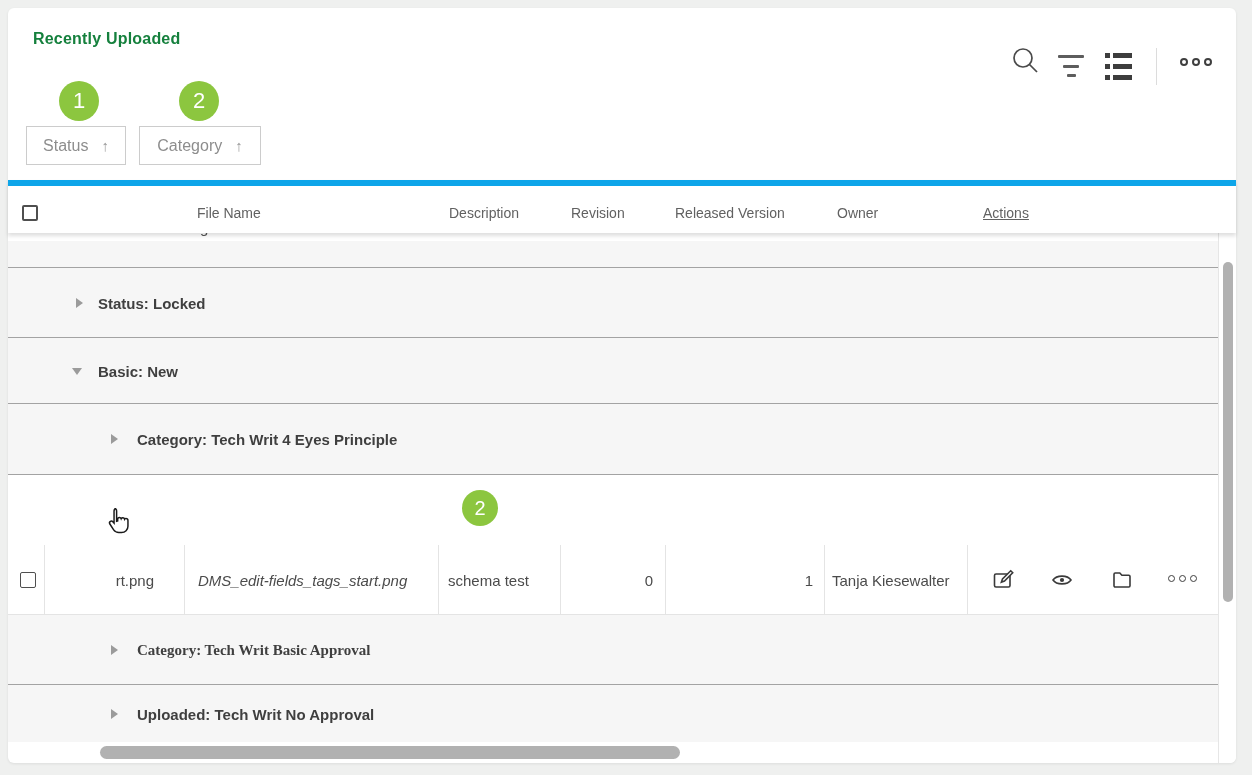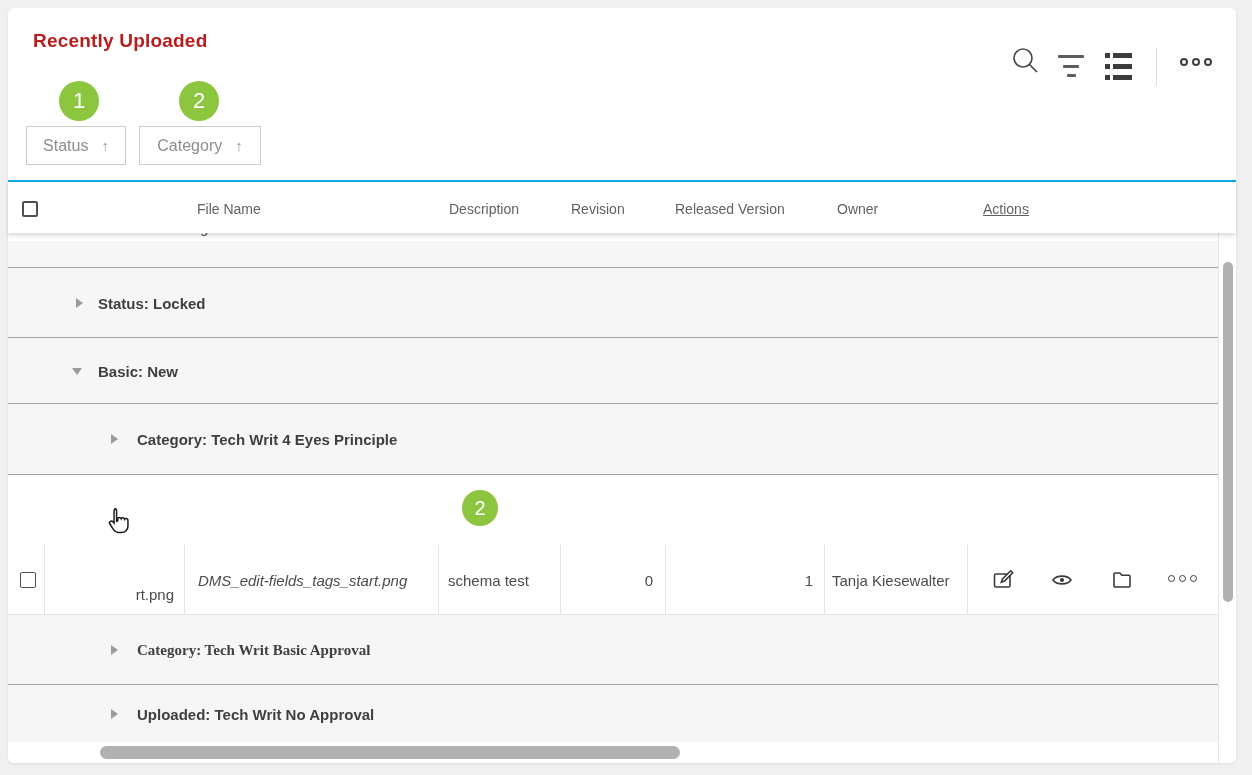--- a/index.html
+++ b/index.html
@@ -2,22 +2,22 @@
 <html><head>
 <meta charset="utf-8">
 <style>
   * { margin:0; padding:0; box-sizing:border-box; }
   html,body { width:1252px; height:775px; }
   body { background:#eff0ef; font-family:"Liberation Sans","DejaVu Sans",sans-serif; position:relative; overflow:hidden; }
 
   .card { position:absolute; left:8px; top:8px; width:1228px; height:755px;
           background:#ffffff; border-radius:6px; box-shadow:0 1px 3px rgba(0,0,0,.08); }
 
-  .page-title { position:absolute; left:25px; top:22px; font-size:19px; font-weight:700;
-                color:#b91c1c; letter-spacing:.2px; }
+  .page-title { position:absolute; left:25px; top:22px; font-size:16px; font-weight:700;
+                color:#15803d; letter-spacing:.2px; }
 
   .badge { position:absolute; border-radius:50%; background:#8CC63F; color:#fff;
            display:flex; align-items:center; justify-content:center; }
   .badge-lg { width:40px; height:40px; font-size:22px; }
   .badge-sm { width:36px; height:36px; font-size:20px; }
   .badge-status   { left:51px;  top:73px; }
   .badge-category { left:171px; top:73px; }
   .badge-group    { left:454px; top:482px; }
 
   .chip { position:absolute; top:118px; height:39px; border:1px solid #cccccc; background:#fff;
@@ -39,21 +39,21 @@
   .lv-row { position:absolute; left:0; width:28px; height:5px; }
   .lv-row .dot { position:absolute; left:0; top:0; width:5px; height:5px; background:#3d3d3d; }
   .lv-row .bar { position:absolute; left:8px; top:0; width:19px; height:5px; background:#3d3d3d; }
   .divider-v { position:absolute; left:1148px; top:40px; width:1px; height:37px; background:#dcdcdc; }
   .more-icon { left:1170px; top:47px; width:42px; height:16px; }
   .more-icon .ring { position:absolute; top:3px; width:8px; height:8px; border:2px solid #3f3f3f; border-radius:50%; }
   .r1{left:2px;} .r2{left:14px;} .r3{left:26px;}
 
   
   .thead { position:absolute; left:0; top:172px; width:1228px; height:53px; background:#fff;
-           border-top:2px solid #0ea5e9; box-shadow:0 3px 4px rgba(0,0,0,.13); z-index:5; }
+           border-top:6px solid #0ea5e9; box-shadow:0 3px 4px rgba(0,0,0,.13); z-index:5; }
   .th { position:absolute; top:19px; font-size:14px; color:#616161; white-space:nowrap; }
   .checkbox { position:absolute; width:16px; height:16px; border:2px solid #4f4f4f;
               border-radius:2px; background:#fff; cursor:pointer; }
 
   
   .rows-area { position:absolute; left:0; top:225px; width:1210px; height:530px; overflow:hidden; }
   .row { position:absolute; left:0; width:1210px; }
   .row-gray { background:#f6f6f6; border-bottom:1px solid #a3a3a3; }
   .row-sliver  { top:0;   height:8px;  background:#fff; overflow:hidden; }
   .row-remnant { top:8px; height:27px; }
@@ -185,21 +185,21 @@
 
     <div class="row row-file">
       <div class="vline" style="left:36px;"></div>
       <div class="vline" style="left:176px;"></div>
       <div class="vline" style="left:430px;"></div>
       <div class="vline" style="left:552px;"></div>
       <div class="vline" style="left:657px;"></div>
       <div class="vline" style="left:816px;"></div>
       <div class="vline" style="left:959px;"></div>
       <div class="checkbox" style="left:12px; top:27px; border-width:1.5px;"></div>
-      <div class="cell-text t-right" style="left:44px; width:122px;margin-top:14px;">rt.png</div>
+      <div class="cell-text t-right" style="left:24px; width:122px;">rt.png</div>
       <div class="cell-text" style="left:190px;font-style:italic;">DMS_edit-fields_tags_start.png</div>
       <div class="cell-text" style="left:440px;">schema test</div>
       <div class="cell-text t-right" style="left:552px; width:93px;">0</div>
       <div class="cell-text t-right" style="left:657px; width:148px;">1</div>
       <div class="cell-text" style="left:824px;">Tanja Kiesewalter</div>
 
       <div class="act-icon" style="left:984px;">
         <svg viewBox="0 0 22 22" fill="none" stroke="#3a3a3a" stroke-width="1.6">
           <rect x="2.5" y="5" width="15.5" height="13" rx="1.5"></rect>
           <path d="M18.7 1.8 l2 2 -8.2 8.2 -3.1 1.1 1.1 -3.1 z" fill="#fff"></path>

